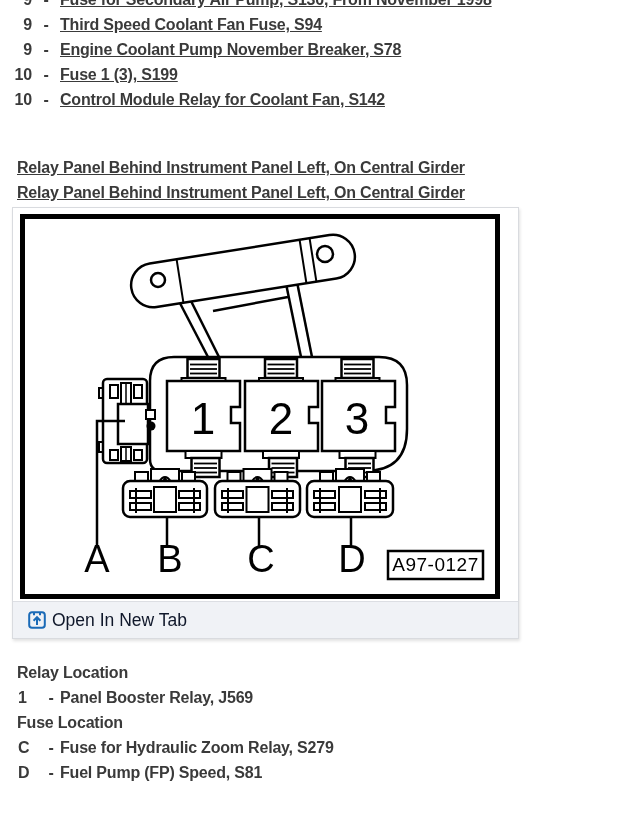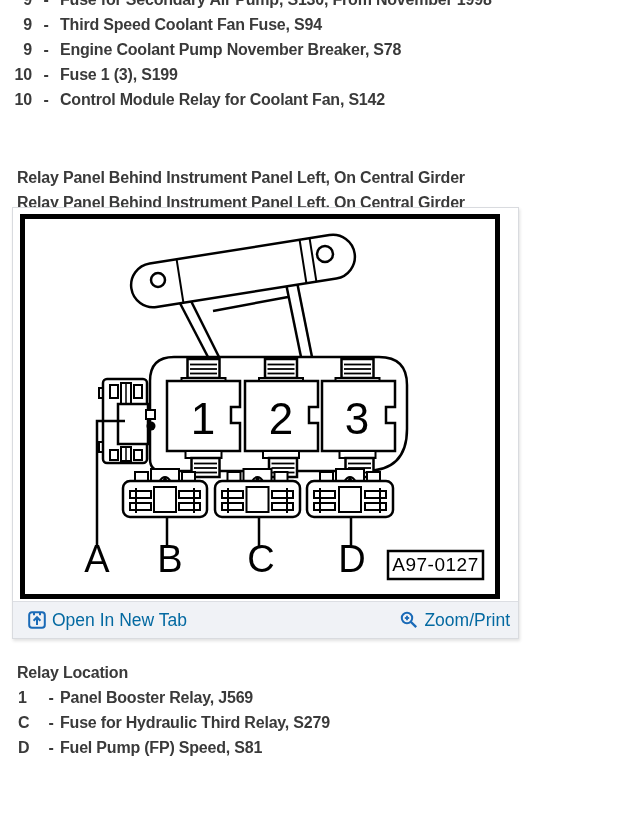--- a/index.html
+++ b/index.html
@@ -7,36 +7,36 @@
     width:638px;height:827px;position:relative;overflow:hidden;
     background:#ffffff;
     font-family:"Liberation Sans",sans-serif;
   }
   
   .boldtext{font-size:16px;font-weight:700;color:#3a3a3a;letter-spacing:-0.2px;line-height:25px;}
   .toplist{position:absolute;top:-13px;left:0;width:638px;}
   .row{display:flex;}
   .row .num{width:32px;text-align:right;flex:none;}
   .row .dash{width:28px;text-align:center;flex:none;}
-  .row .lbl{flex:1;white-space:nowrap;}
-  .headings{position:absolute;top:165px;left:17px;width:620px;}
+  .row .lbl{flex:1;white-space:nowrap;text-decoration:underline;}
+  .headings{position:absolute;top:155px;left:17px;width:620px;text-decoration:underline;}
   
   .card{
     position:absolute;top:207px;left:12px;width:505px;
     background:#ffffff;border:1px solid #d9dbdf;
     box-shadow:1px 2px 3px rgba(0,0,0,0.12);
   }
   .diagram-wrap{padding:6px 0 2px 7px;background:#fff;line-height:0;}
   .links-bar{
     height:37px;background:#f0f2f6;border-top:1px solid #dcdee3;
     display:flex;align-items:center;justify-content:space-between;
     padding:0 8px 0 15px;box-sizing:border-box;
   }
   .link{
-    color:#0369a1;font-size:17.5px;font-weight:400;display:flex;align-items:center;gap:6px;
+    color:#0f172a;font-size:17.5px;font-weight:400;display:flex;align-items:center;gap:6px;
     text-decoration:none;cursor:pointer;white-space:nowrap;
   }
   .link svg{display:block;}
   
   .legend{position:absolute;top:660px;left:0;width:554px;}
   .legend .heading{padding-left:17px;}
   .lrow{display:flex;}
   .lrow .key{margin-left:18px;width:24px;flex:none;}
   .lrow .ldash{width:18px;text-align:center;flex:none;}
   .lrow .lbl{flex:1;white-space:nowrap;}
@@ -239,44 +239,34 @@
   <div class="links-bar">
     <a class="link">
       <span>
         <svg width="18" height="18" viewBox="0 0 18 18">
           <path d="M4,1.2 h10 a2.8,2.8 0 0 1 2.8,2.8 v10 a2.8,2.8 0 0 1 -2.8,2.8 h-10 a2.8,2.8 0 0 1 -2.8,-2.8 v-10 a2.8,2.8 0 0 1 2.8,-2.8 Z M6,1.2 v3 M12,1.2 v3" fill="none" stroke="#1a6ab7" stroke-width="2"></path>
           <path d="M9,14 V7 M5.6,9.8 L9,6.2 L12.4,9.8" fill="none" stroke="#1a6ab7" stroke-width="2"></path>
         </svg>
       </span>
       <span>Open In New Tab</span>
     </a>
-    <a class="link">
-      <span>
-        <svg width="18" height="18" viewBox="0 0 18 18">
-          <circle cx="7" cy="7" r="5.2" fill="none" stroke="#1a6ab7" stroke-width="2"></circle>
-          <line x1="4.8" y1="7" x2="9.2" y2="7" stroke="#1a6ab7" stroke-width="1.8"></line>
-          <line x1="7" y1="4.8" x2="7" y2="9.2" stroke="#1a6ab7" stroke-width="1.8"></line>
-          <line x1="11" y1="11" x2="16.2" y2="16.2" stroke="#1a6ab7" stroke-width="2.4"></line>
-        </svg>
-      </span>
-      <span>Zoom/Print</span>
-    </a>
   </div>
 </div>
 
 <div class="legend boldtext">
   <div class="heading">Relay Location</div>
   <div class="lrow">
     <span class="key">1</span>
     <span class="ldash">-</span>
     <span class="lbl">Panel Booster Relay, J569</span>
   </div>
+  <div class="heading">Fuse Location</div>
   <div class="lrow">
     <span class="key">C</span>
     <span class="ldash">-</span>
-    <span class="lbl">Fuse for Hydraulic Third Relay, S279</span>
+    <span class="lbl">Fuse for Hydraulic Zoom Relay, S279</span>
   </div>
   <div class="lrow">
     <span class="key">D</span>
     <span class="ldash">-</span>
     <span class="lbl">Fuel Pump (FP) Speed, S81</span>
   </div>
 </div>
 
 </body></html>

